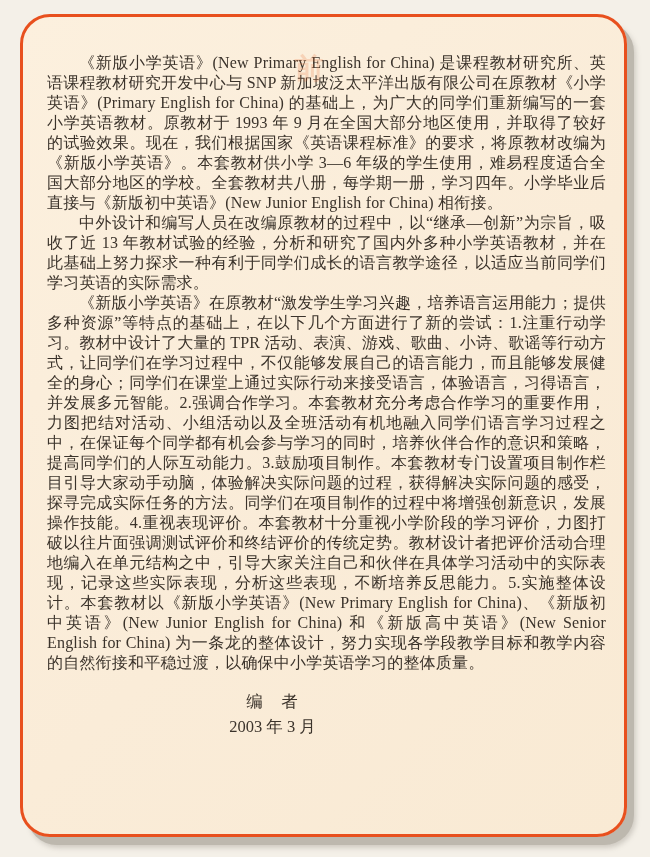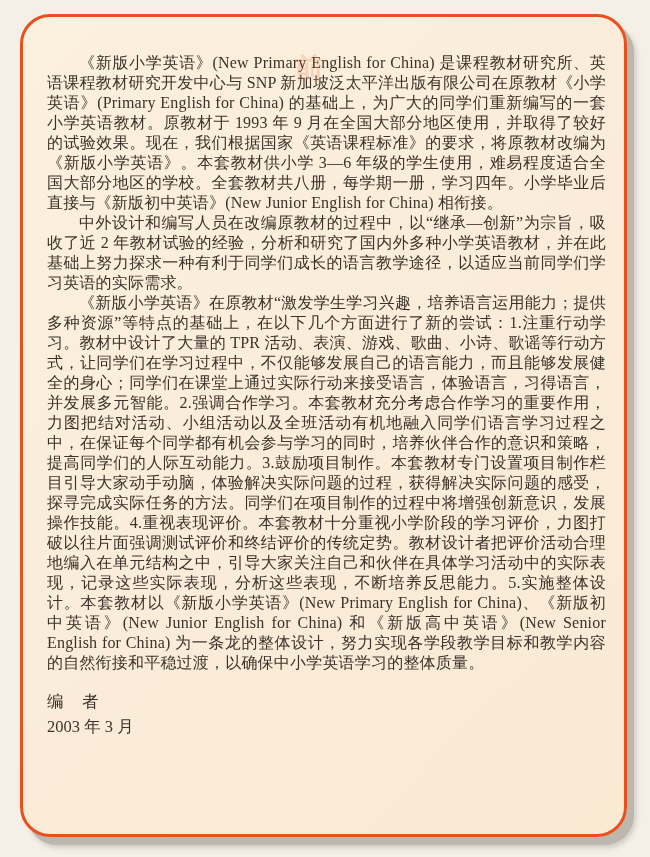--- a/index.html
+++ b/index.html
@@ -46,36 +46,36 @@
     text-indent: 2em;
     text-align: justify;
     font-size: 16px;
     line-height: 20px;
     color: #3b332b;
     letter-spacing: 0.2px;
   }
   .signature {
     margin-top: 16px;
     padding-right: 108px;
-    text-align: left;
+    text-align: center;
     font-size: 16.5px;
     line-height: 25px;
     color: #3b332b;
   }
   .signature .sig-author { letter-spacing: 1px; }
 </style>
 </head>
 <body>
 
 <div class="sheet">
   <h1 class="title">
     <span class="title-ghost">前</span>
   </h1>
   <div class="bodytext">
     <p>《新版小学英语》(New Primary English for China) 是课程教材研究所、英语课程教材研究开发中心与 SNP 新加坡泛太平洋出版有限公司在原教材《小学英语》(Primary English for China) 的基础上，为广大的同学们重新编写的一套小学英语教材。原教材于 1993 年 9 月在全国大部分地区使用，并取得了较好的试验效果。现在，我们根据国家《英语课程标准》的要求，将原教材改编为《新版小学英语》。本套教材供小学 3—6 年级的学生使用，难易程度适合全国大部分地区的学校。全套教材共八册，每学期一册，学习四年。小学毕业后直接与《新版初中英语》(New Junior English for China) 相衔接。</p>
-    <p>中外设计和编写人员在改编原教材的过程中，以“继承—创新”为宗旨，吸收了近 2 年教材试验的经验，分析和研究了国内外多种小学英语教材，并在此基础上努力探求一种有利于同学们成长的语言教学途径，以适应当前同学们学习英语的实际需求。</p>
+    <p>中外设计和编写人员在改编原教材的过程中，以“继承—创新”为宗旨，吸收了近 13 年教材试验的经验，分析和研究了国内外多种小学英语教材，并在此基础上努力探求一种有利于同学们成长的语言教学途径，以适应当前同学们学习英语的实际需求。</p>
     <p>《新版小学英语》在原教材“激发学生学习兴趣，培养语言运用能力；提供多种资源”等特点的基础上，在以下几个方面进行了新的尝试：1.注重行动学习。教材中设计了大量的 TPR 活动、表演、游戏、歌曲、小诗、歌谣等行动方式，让同学们在学习过程中，不仅能够发展自己的语言能力，而且能够发展健全的身心；同学们在课堂上通过实际行动来接受语言，体验语言，习得语言，并发展多元智能。2.强调合作学习。本套教材充分考虑合作学习的重要作用，力图把结对活动、小组活动以及全班活动有机地融入同学们语言学习过程之中，在保证每个同学都有机会参与学习的同时，培养伙伴合作的意识和策略，提高同学们的人际互动能力。3.鼓励项目制作。本套教材专门设置项目制作栏目引导大家动手动脑，体验解决实际问题的过程，获得解决实际问题的感受，探寻完成实际任务的方法。同学们在项目制作的过程中将增强创新意识，发展操作技能。4.重视表现评价。本套教材十分重视小学阶段的学习评价，力图打破以往片面强调测试评价和终结评价的传统定势。教材设计者把评价活动合理地编入在单元结构之中，引导大家关注自己和伙伴在具体学习活动中的实际表现，记录这些实际表现，分析这些表现，不断培养反思能力。5.实施整体设计。本套教材以《新版小学英语》(New Primary English for China)、《新版初中英语》(New Junior English for China) 和《新版高中英语》(New Senior English for China) 为一条龙的整体设计，努力实现各学段教学目标和教学内容的自然衔接和平稳过渡，以确保中小学英语学习的整体质量。</p>
   </div>
   <div class="signature">
     <div class="sig-author">编　者</div>
     <div class="sig-date">2003 年 3 月</div>
   </div>
 </div>
 
 </body></html>

